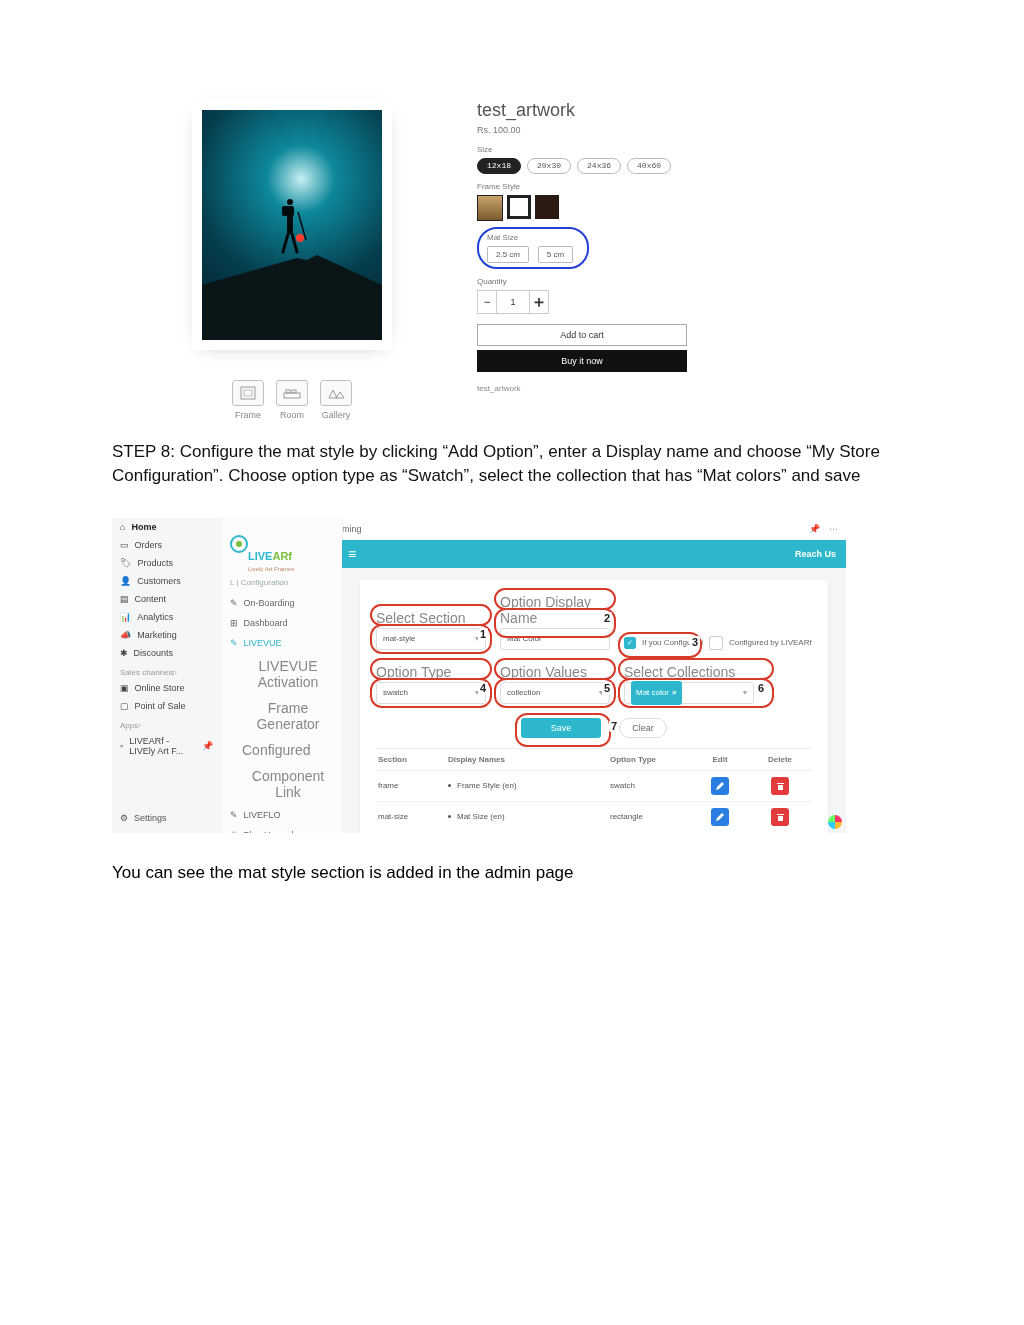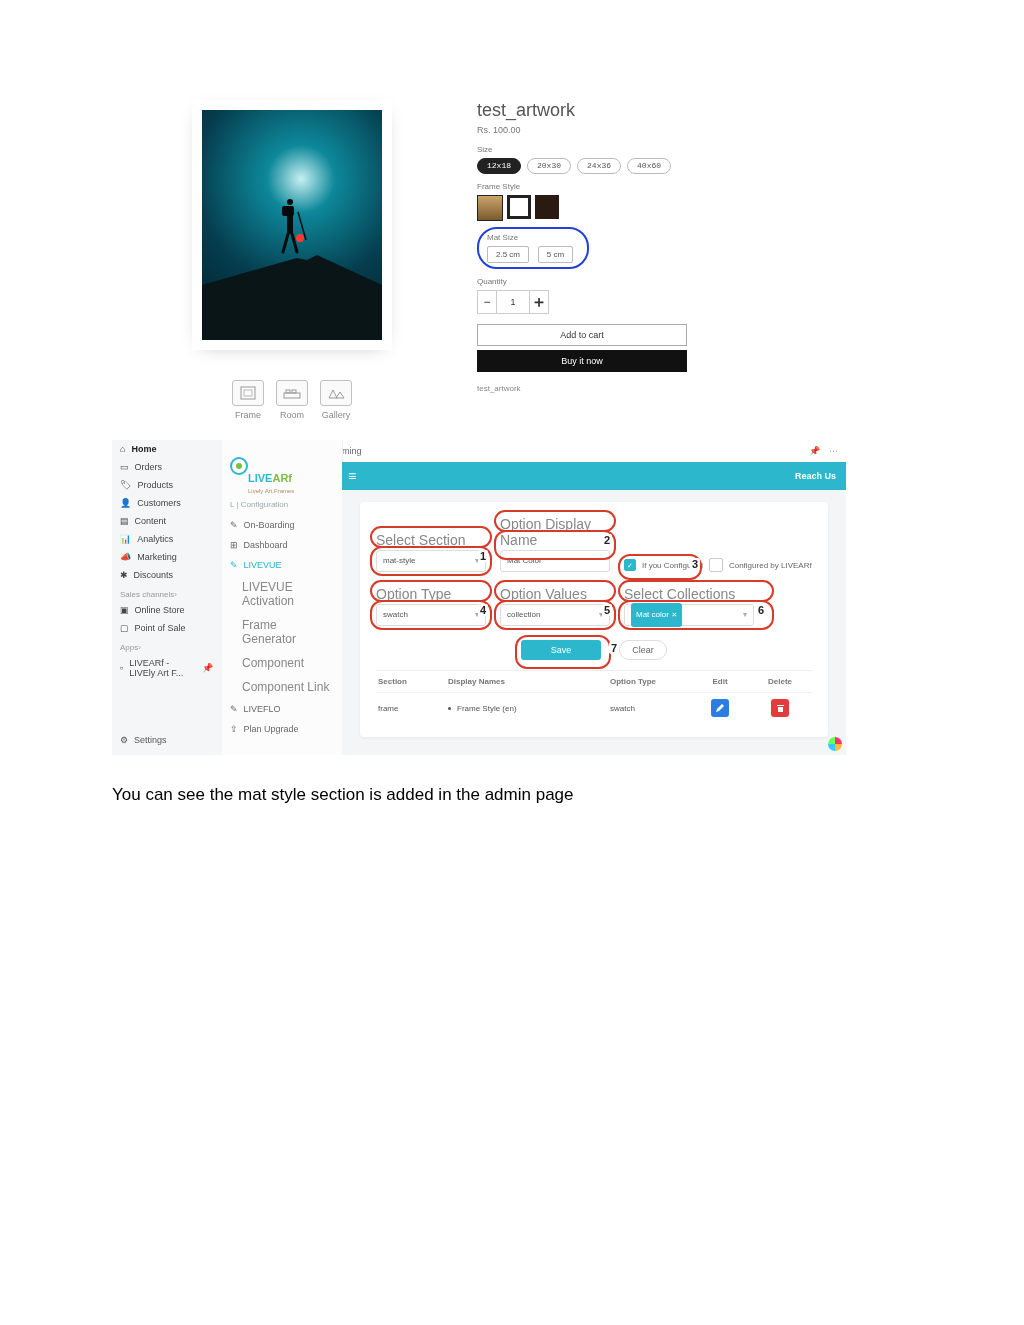--- a/index.html
+++ b/index.html
@@ -40,21 +40,21 @@
   .shop-side .snav{display:flex;align-items:center;gap:6px;padding:4px 8px;color:#444;}
   .shop-side .snav.bold{font-weight:600;color:#222;}
   .shop-side .shead{padding:6px 8px 2px 8px;color:#999;font-size:8px;}
   .shop-side .chevr{margin-left:auto;color:#aaa;}
   .settings-row{position:absolute;bottom:6px;left:0;right:0;display:flex;align-items:center;gap:6px;padding:4px 8px;color:#555;}
   .appnav{position:absolute;left:110px;top:0;bottom:0;width:120px;background:#fcfcfd;border-right:1px solid #eee;}
   .logo-row{display:flex;align-items:center;padding:8px 8px 4px 8px;}
   .appnav .cfg{padding:2px 8px 6px 8px;color:#9aa;font-size:8px;}
   .appnav .anav{display:flex;align-items:center;gap:6px;padding:5px 8px;color:#666;}
   .appnav .anav.active{color:#29b4c9;}
-  .appnav .anav.sub{padding-left:20px;font-size:12px;color:#888;}
+  .appnav .anav.sub{padding-left:20px;font-size:14px;color:#888;text-align:center;}
   .topbar{position:absolute;left:230px;right:0;top:22px;height:28px;background:#2cb7cd;display:flex;align-items:center;justify-content:flex-end;padding:0 10px;color:#fff;font-weight:600;}
   .topstrip{position:absolute;left:110px;right:0;top:0;height:22px;background:#fff;border-bottom:1px solid #eee;display:flex;align-items:center;padding-left:6px;gap:6px;color:#666;}
   .topstrip .icn-right{margin-left:auto;display:flex;gap:8px;padding-right:8px;color:#888;}
   .content{position:absolute;left:230px;right:0;top:50px;bottom:0;background:#f4f5f7;padding:12px 18px;}
   .card{background:#fff;border-radius:4px;box-shadow:0 1px 3px rgba(0,0,0,.06);padding:14px 16px;}
   .row1,.row2{display:flex;align-items:flex-end;gap:14px;margin-bottom:14px;}
   .field{position:relative;}
   .field .flabel{font-size:14px;color:#888;margin-bottom:2px;}
   .field .fbox{border:1px solid #ddd;border-radius:3px;height:20px;line-height:20px;padding:0 6px;font-size:8px;color:#555;background:#fff;display:flex;align-items:center;gap:4px;}
   .field .fbox .caret{margin-left:auto;color:#aaa;}
@@ -168,20 +168,21 @@
 
       <div class="btn-row" style="margin-top:10px">
         <button class="btn-add">Add to cart</button>
         <button class="btn-buy">Buy it now</button>
       </div>
 
       <div class="breadcrumb-small">test_artwork</div>
     </div>
   </div>
 
+  <div class="para">STEP 8: Configure the mat style by clicking “Add Option”, enter a Display name and choose “My Store Configuration”. Choose option type as “Swatch”, select the collection that has “Mat colors” and save</div>
 
   <div class="figure2">
 
     <div class="topstrip">
       <span>
         <svg width="10" height="10">
             <rect x="1" y="1" width="8" height="8" fill="none" stroke="#888" rx="1"></rect>
           </svg>
       </span>
       <span>LIVEARf - LIVEly Art Framing</span>
@@ -280,21 +281,21 @@
             <span>✎</span>
             <span>LIVEVUE</span>
           </div>
           <div class="anav sub">
             <span>LIVEVUE Activation</span>
           </div>
           <div class="anav sub">
             <span>Frame Generator</span>
           </div>
           <div class="anav sub active">
-            <span>Component</span>
+            <span>Configured</span>
           </div>
           <div class="anav sub">
             <span>Component Link</span>
           </div>
           <div class="anav">
             <span>✎</span>
             <span>LIVEFLO</span>
           </div>
           <div class="anav">
             <span>⇪</span>
@@ -413,20 +414,37 @@
                     <svg width="10" height="10">
                       <path d="M1 9l1-3 5-5 2 2-5 5-3 1z" fill="#fff"></path>
                     </svg>
                   </span></span>
                 <span class="c-de"><span class="ibtn del">
                     <svg width="9" height="10">
                       <path d="M1 2h7v1H1zM2 4h5v5H2z" fill="#fff"></path>
                     </svg>
                   </span></span>
               </div>
+              <div class="trw">
+                <span class="c-sec">mat-size</span>
+                <span class="c-dn">
+                  <span class="dn-item">Mat Size (en)</span>
+                </span>
+                <span class="c-ot">rectangle</span>
+                <span class="c-ed"><span class="ibtn edit">
+                    <svg width="10" height="10">
+                      <path d="M1 9l1-3 5-5 2 2-5 5-3 1z" fill="#fff"></path>
+                    </svg>
+                  </span></span>
+                <span class="c-de"><span class="ibtn del">
+                    <svg width="9" height="10">
+                      <path d="M1 2h7v1H1zM2 4h5v5H2z" fill="#fff"></path>
+                    </svg>
+                  </span></span>
+              </div>
             </div>
         </div>
 
       </div>
     </div>
 
     <span class="float-icon"></span>
   </div>
 
   <div class="para2">You can see the mat style section is added in the admin page</div>

